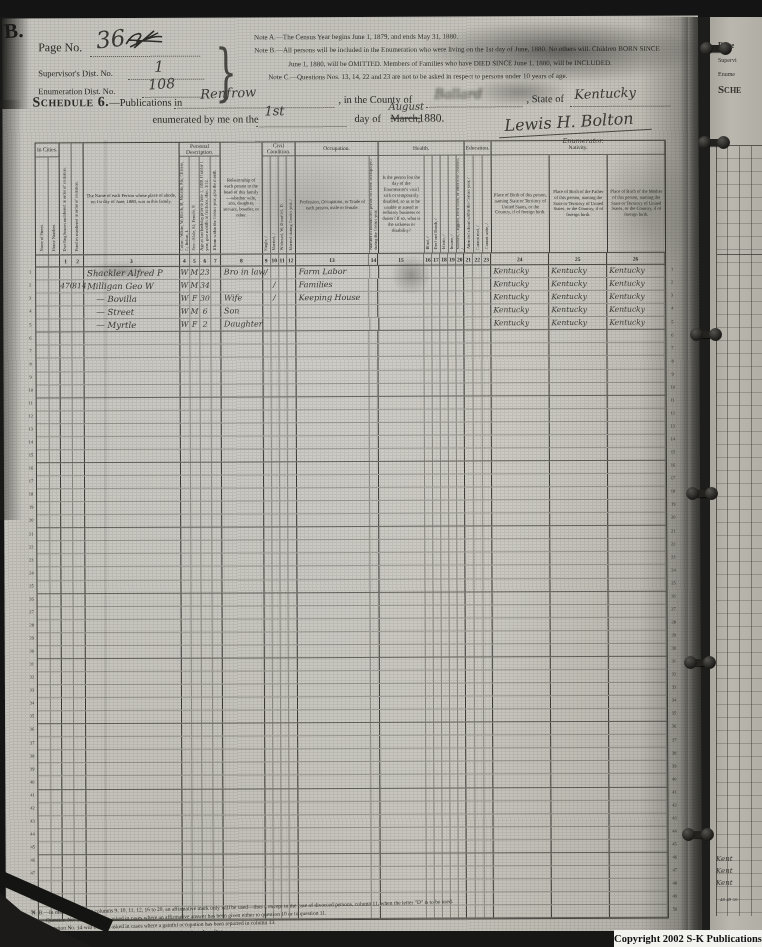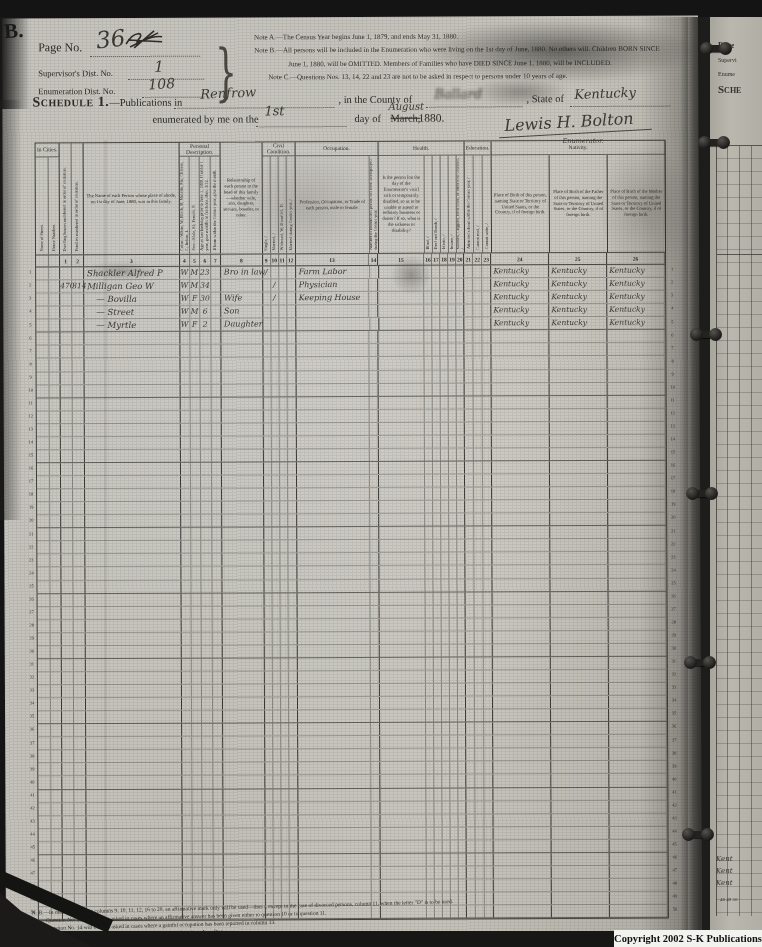--- a/index.html
+++ b/index.html
@@ -115,21 +115,21 @@
     <div style="position:absolute;left:204px;top:18px;font-size:62px;color:#4a4944;transform:scaleX(.55);font-family:'DejaVu Serif',serif;">}</div>
 
     <div style="position:absolute;left:252px;top:14px;">
       <div class="note-line">Note A.—The Census Year begins June 1, 1879, and ends May 31, 1880.</div>
       <div class="note-line">Note B.—All persons will be included in the Enumeration who were living on the 1st day of June, 1880.  No others will.  Children BORN SINCE</div>
       <div class="note-line" style="padding-left:34px;">June 1, 1880, will be OMITTED.  Members of Families who have DIED SINCE June 1, 1880, will be INCLUDED.</div>
       <div class="note-line" style="padding-left:14px;">Note C.—Questions Nos. 13, 14, 22 and 23 are not to be asked in respect to persons under 10 years of age.</div>
     </div>
 
     <div style="position:absolute;left:30px;top:74px;">
-      <span class="serif sched-big">Schedule 1.</span><span class="serif" style="font-size:10.5px;">—Publications in</span>
+      <span class="serif sched-big">Schedule 6.</span><span class="serif" style="font-size:10.5px;">—Publications in</span>
     </div>
     <div class="hwx" style="position:absolute;left:198px;top:68px;font-size:13px;transform:rotate(-2deg);">Renfrow</div>
     <div class="dotted" style="left:172px;top:89px;width:160px;"></div>
     <div class="serif" style="position:absolute;left:336px;top:77px;font-size:10.5px;">, in the County of</div>
     <div class="hwx" style="position:absolute;left:432px;top:70px;font-size:13px;filter:blur(1.6px);">Ballard</div>
     <div class="dotted" style="left:424px;top:89px;width:96px;"></div>
     <div class="serif" style="position:absolute;left:524px;top:77px;font-size:10.5px;">, State of</div>
     <div class="hwx" style="position:absolute;left:572px;top:70px;font-size:13px;transform:rotate(-2deg);">Kentucky</div>
     <div class="dotted" style="left:568px;top:89px;width:100px;"></div>
 
@@ -308,21 +308,21 @@
               <div class="hr hw" style="width: 96px; padding-left: 3px; font-style: italic;">Milligan Geo W</div>
               <div class="hw ctr" style="width: 10px;">W</div>
               <div class="hw ctr" style="width: 10px;">M</div>
               <div class="hw ctr" style="width: 11px;">34</div>
               <div class="hr" style="width: 10px;"></div>
               <div class="hr" style="width: 42px;"></div>
               <div style="width: 8px;"></div>
               <div class="hw ctr" style="width: 8px;">/</div>
               <div style="width: 8px;"></div>
               <div class="hr" style="width: 9px;"></div>
-              <div class="hw" style="width: 74px; padding-left: 3px; font-size: 8px;">Physician</div>
+              <div class="hw" style="width: 74px; padding-left: 3px; font-size: 8px;">Families</div>
               <div class="hr" style="width: 9px;"></div>
               <div style="width: 46px;"></div>
               <div style="width: 8px;"></div>
               <div style="width: 8px;"></div>
               <div style="width: 8px;"></div>
               <div style="width: 8px;"></div>
               <div class="hr" style="width: 8px;"></div>
               <div style="width: 9px;"></div>
               <div style="width: 9px;"></div>
               <div class="hr" style="width: 9px;"></div>

